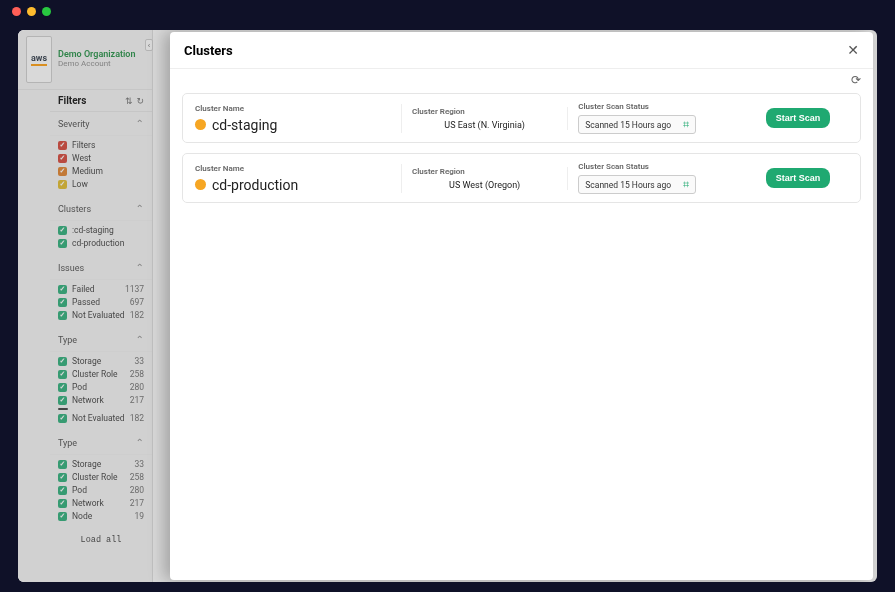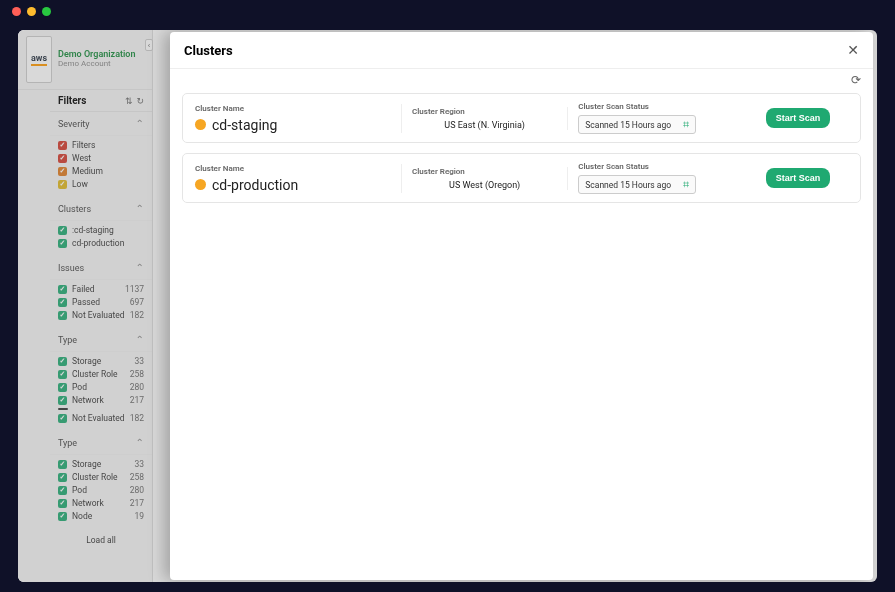--- a/index.html
+++ b/index.html
@@ -86,21 +86,21 @@
   .cb {
     width: 9px; height: 9px; border-radius: 2px; display:inline-flex;
     align-items:center; justify-content:center; color:#fff; font-size:7px;
     font-weight:700;
   }
   .cb.teal { background:#1fa971; }
   .cb.red  { background:#d33a2c; }
   .cb.orange{ background:#e07a1e; }
   .cb.yellow{ background:#e0b81e; }
   .count { color:#666; font-size:8.5px; }
-  .loadall { text-align:center; font-size:8.5px; color:#333; padding:6px 0; }
+  .loadall { text-align:center; font-size:8.5px; color:#333; padding:6px 0;font-family:Liberation Mono, monospace; }
   .dash { width:10px; height:2px; background:#333; border-radius:1px; }
 
   
   .scrim {
     position: absolute; inset:0; background: rgba(120,120,120,0.28);
   }
 
   .modal {
     position: absolute;
     top: 2px; left: 152px; right: 4px; bottom: 2px;

